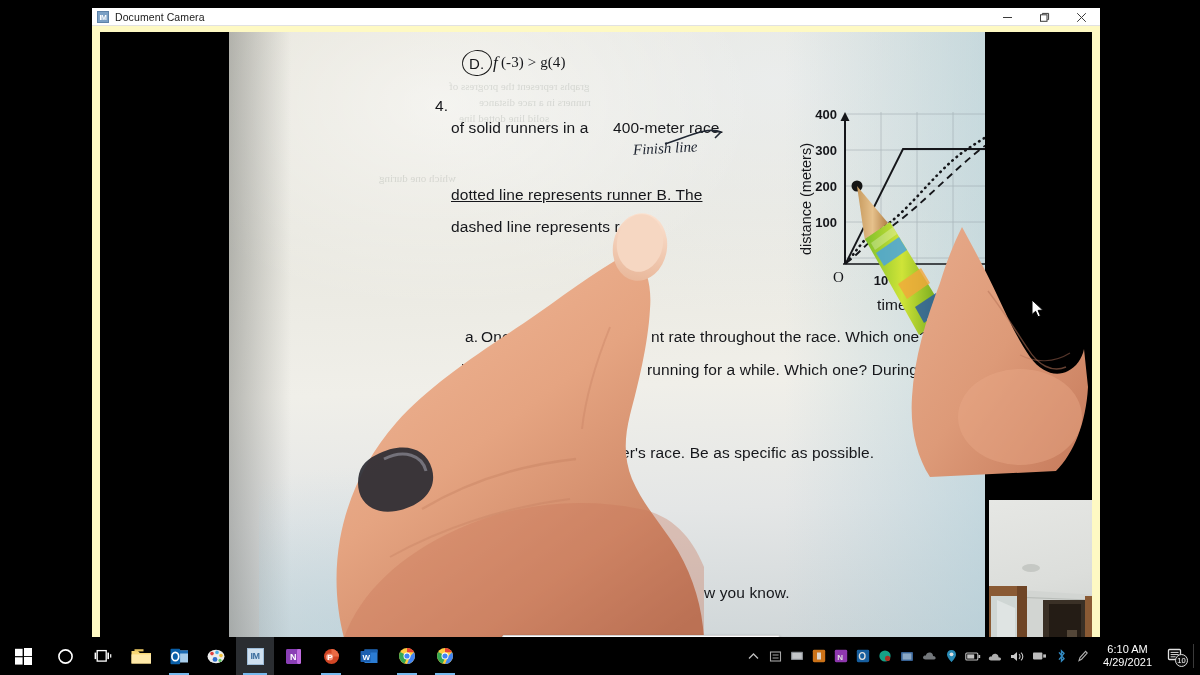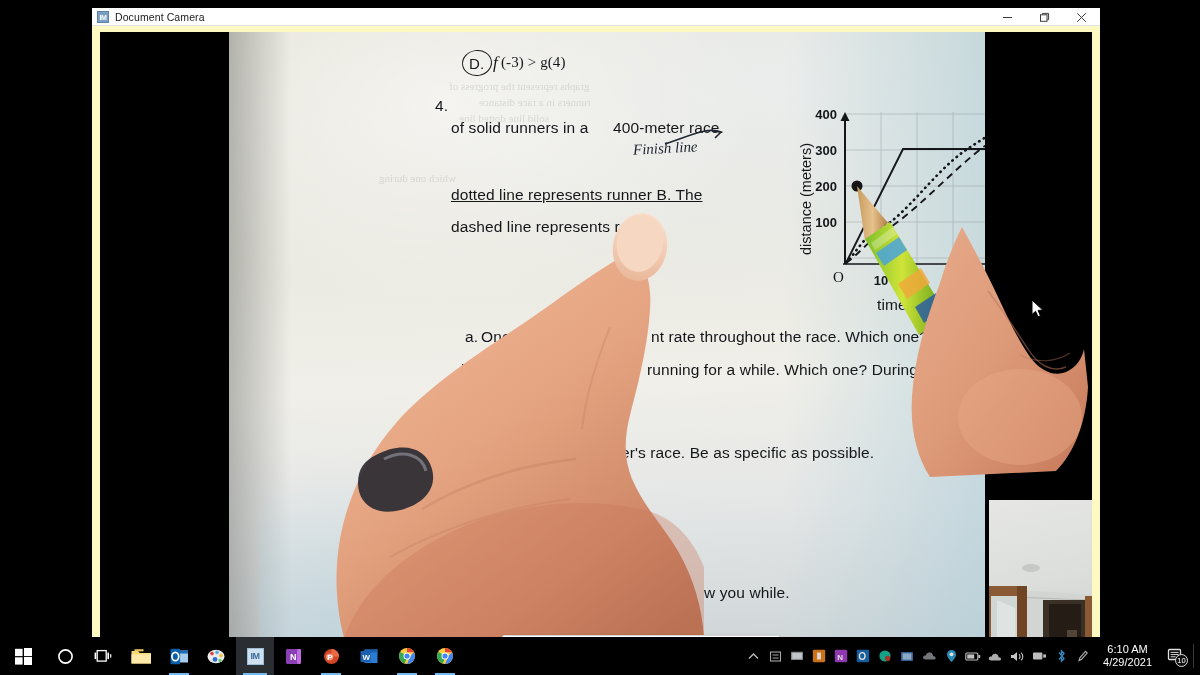--- a/index.html
+++ b/index.html
@@ -195,21 +195,21 @@
         <div class="wtext" style="left:236px; top:294px;">a.</div>
         <div class="wtext" style="left:252px; top:294px;">One runner ran</div>
         <div class="wtext" style="left:422px; top:294px;">nt rate throughout the race. Which one?</div>
 
         <div class="wtext" style="left:232px; top:327px;">b.</div>
         <div class="wtext" style="left:248px; top:327px;">A second run</div>
         <div class="wtext" style="left:418px; top:327px;">running for a while. Which one? During w</div>
         <div class="wtext" style="left:305px; top:351px;">did</div>
 
         <div class="wtext" style="left:392px; top:410px;">er's race. Be as specific as possible.</div>
-        <div class="wtext" style="left:475px; top:550px;">w you while.</div>
+        <div class="wtext" style="left:475px; top:550px;">w you know.</div>
 
         <div class="graph" style="left:564px; top:72px; width:262px; height:200px;">
           <svg width="262" height="200" viewBox="0 0 262 200">
 
             <g stroke="#8d97a0" stroke-width="0.8" opacity="0.55" fill="none">
               <line x1="52" y1="10" x2="258" y2="10"></line>
               <line x1="52" y1="46" x2="258" y2="46"></line>
               <line x1="52" y1="82" x2="258" y2="82"></line>
               <line x1="52" y1="118" x2="258" y2="118"></line>
               <line x1="52" y1="154" x2="258" y2="154"></line>

